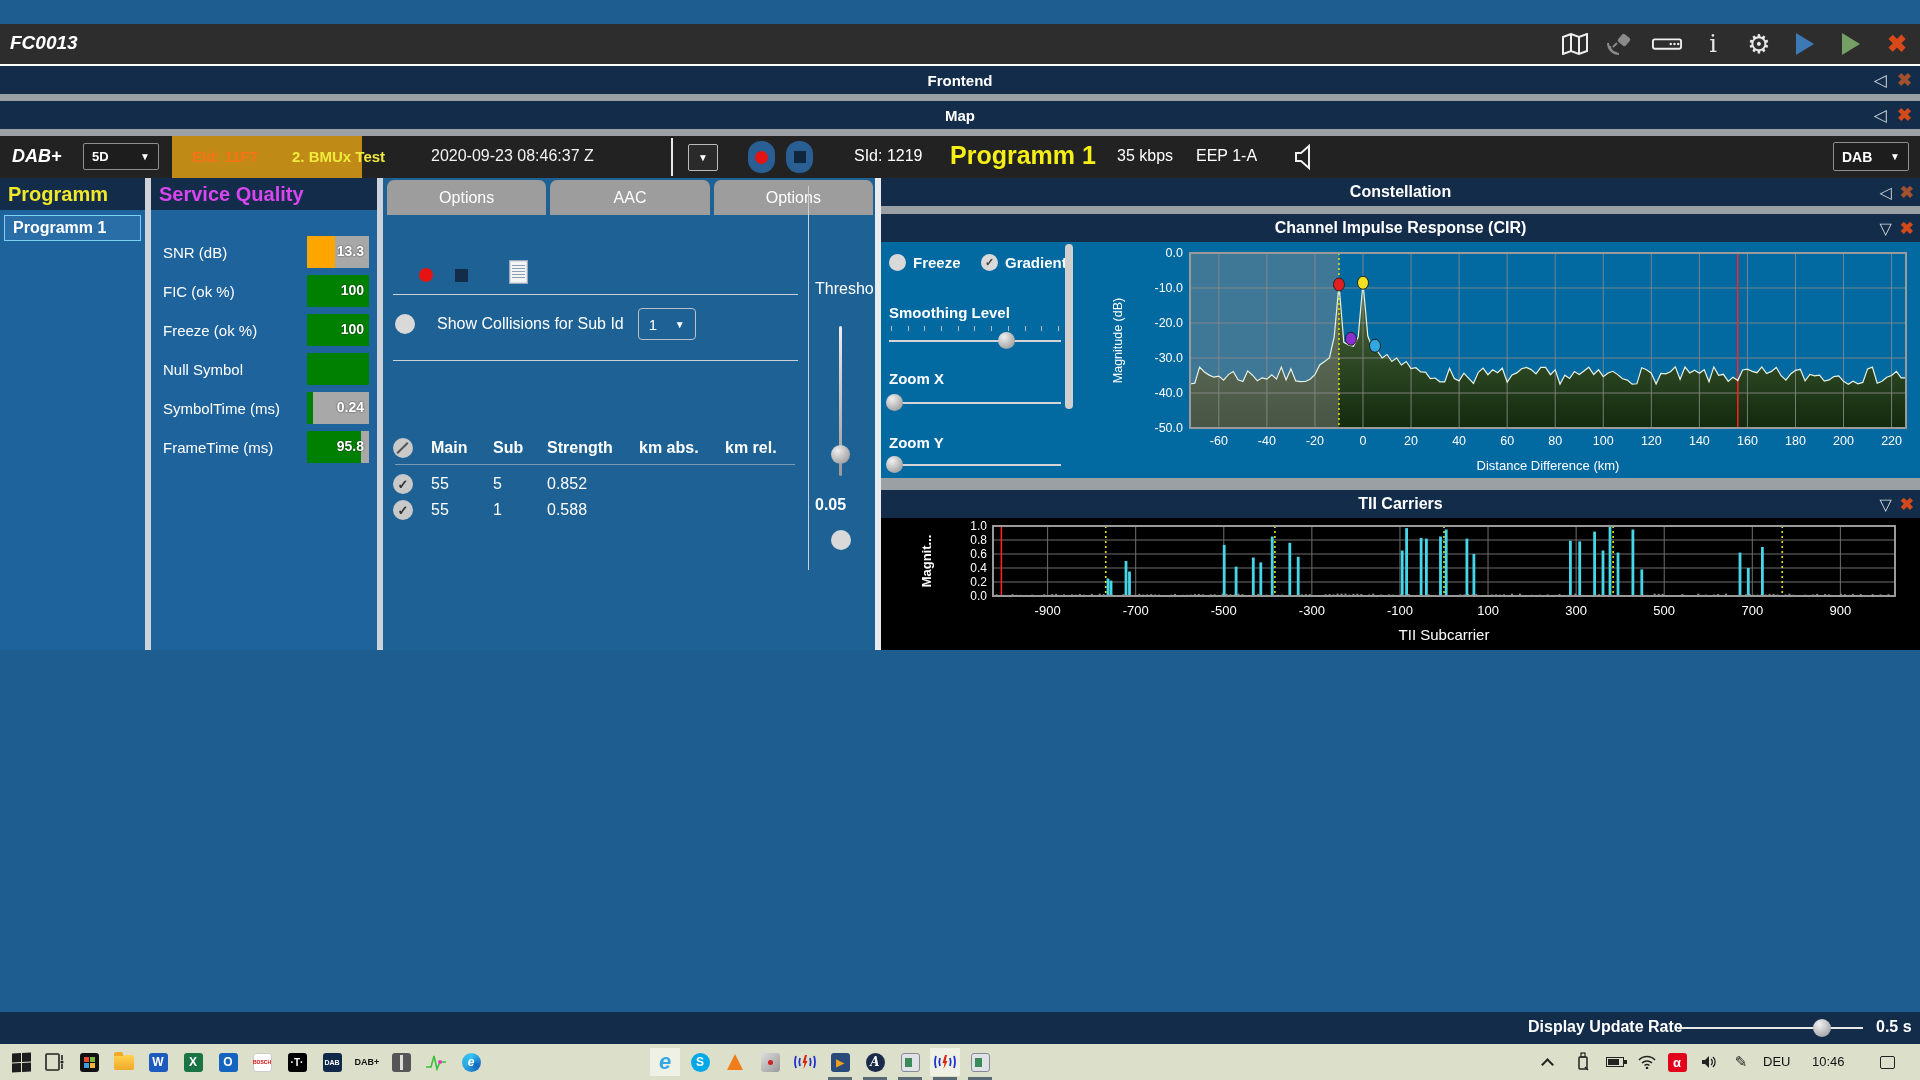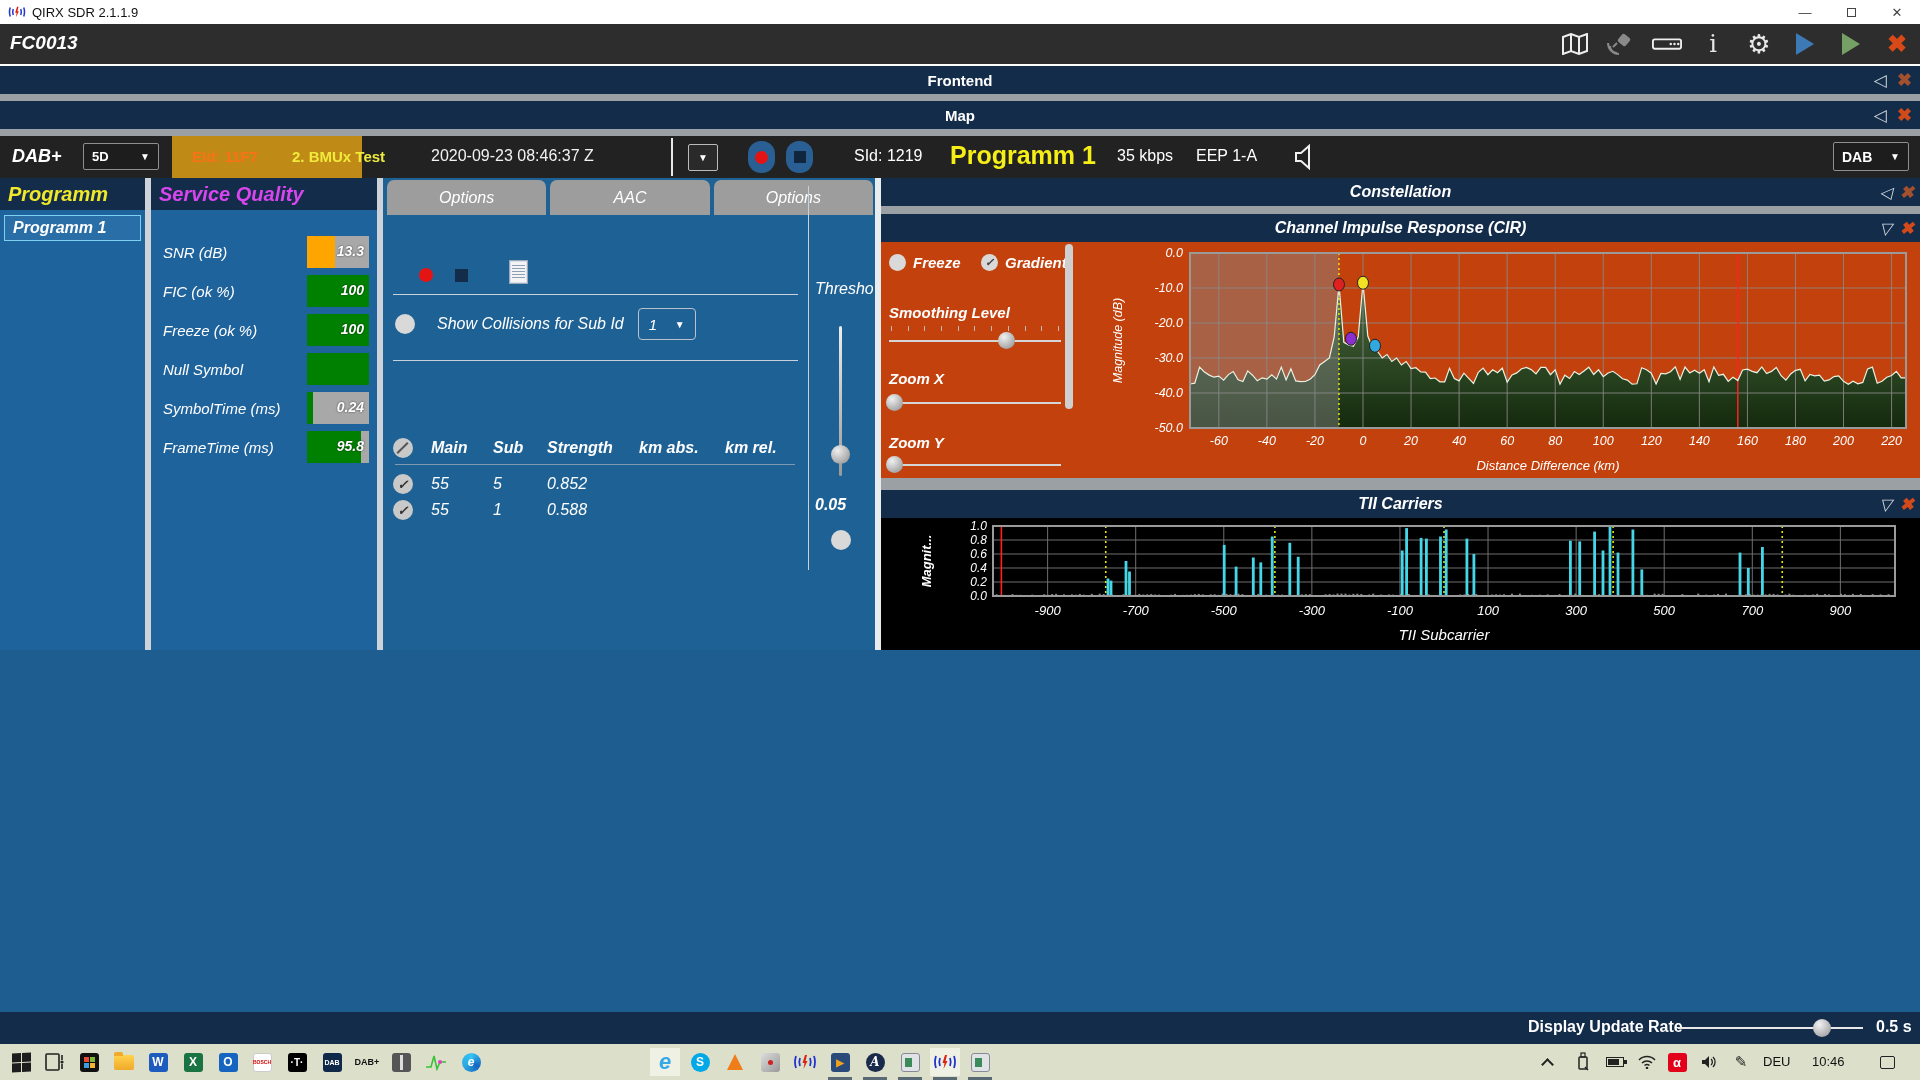--- a/index.html
+++ b/index.html
@@ -53,21 +53,21 @@
   #tb-stop { left:786px; }
   #tb-rec .dot { width:13px; height:13px; border-radius:50%; background:#e51414; }
   #tb-stop .sq { width:12px; height:12px; background:#10263d; }
   #tb-sid { position:absolute; left:854px; top:11px; color:#fff; font-size:16px; }
   #tb-service { position:absolute; left:950px; top:5px; color:#f5ef17; font-size:25px; font-weight:bold; }
   #tb-bitrate { position:absolute; left:1117px; top:11px; color:#fff; font-size:16px; }
   #tb-prot { position:absolute; left:1196px; top:11px; color:#fff; font-size:16px; }
   #tb-speaker { position:absolute; left:1292px; top:7px; }
 
   
-  #main { position:absolute; top:178px; left:0; width:1920px; height:472px; border-bottom:2px solid #5eead4;font-style:italic; }
+  #main { position:absolute; top:178px; left:0; width:1920px; height:472px; border-bottom:2px solid #5eead4; }
   .vdiv { position:absolute; top:0; height:472px; background:#cdd3d8; }
   .colhdr { height:32px; background:#132c4a; display:flex; align-items:center; padding-left:8px; }
 
   #col-prog { position:absolute; left:0; top:0; width:145px; height:472px; background:#1f639c; }
   #prog-hdr-text { color:#f0e828; font-size:20px; font-weight:bold; }
   .prog-item { margin:5px 4px; border:1px solid #7cd0f0; background:#2a6ea8; color:#fff; font-size:16px; font-weight:bold; padding:3px 8px; }
 
   #col-sq { position:absolute; left:151px; top:0; width:226px; height:472px; background:#1f639c; }
   #sq-hdr-text { color:#d946ef; font-size:20px; font-weight:bold; }
   .sq-row { position:absolute; left:0; width:226px; height:34px; display:flex; align-items:center; }
@@ -104,21 +104,21 @@
   
   #right { position:absolute; left:881px; top:0; width:1039px; height:472px; background:#000; }
   #vdiv-right { left:875px; width:6px; background:#e8ecef; }
   .rbar { position:absolute; left:0; width:1039px; height:28px; background:#132c4a; display:flex; align-items:center; justify-content:center; }
   .rbar .rtitle { color:#fff; font-size:16px; font-weight:600; }
   .rbar .rctrl { position:absolute; right:6px; display:flex; align-items:center; gap:8px; }
   .rbar .arrow { color:#cfd6dd; font-size:16px; }
   .rbar .px { font-size:17px; font-weight:bold; line-height:1; }
   .rstrip { position:absolute; left:0; width:1039px; background:#9aa0a4; }
 
-  #cir-body { position:absolute; left:0; top:64px; width:1039px; height:236px; background:#c2410c; }
+  #cir-body { position:absolute; left:0; top:64px; width:1039px; height:236px; background:#0369a1; }
   #cir-controls { position:absolute; left:0; top:0; width:195px; height:236px; color:#fff; }
   .ck-row { position:absolute; display:flex; align-items:center; gap:7px; font-size:15px; font-weight:600; }
   .ck-circ { width:17px; height:17px; border-radius:50%; background:#d9d9d9; color:#444; font-size:11px; font-weight:bold; display:flex; align-items:center; justify-content:center; }
   .ctrl-label { position:absolute; font-size:15px; font-weight:600; color:#fff; }
   .hslider { position:absolute; left:8px; width:172px; height:2px; background:#d5d5d5; }
   .hthumb { position:absolute; top:-8px; left:calc(var(--pos) - 8px); width:17px; height:17px; border-radius:50%; background:radial-gradient(circle at 35% 30%, #f0f0f0, #8a8a8a); }
   #smooth-ticks { position:absolute; left:10px; top:84px; width:168px; display:flex; justify-content:space-between; }
   #smooth-ticks i { width:1px; height:5px; background:#bbb; }
   #cir-scroll { position:absolute; left:184px; top:2px; width:8px; height:165px; background:#cfcfcf; border-radius:4px; }
   #cir-chart { position:absolute; left:195px; top:0; width:844px; height:236px; }
@@ -150,37 +150,20 @@
   .battery { width:18px; height:10px; border:1px solid #222; position:relative; }
   .battery:after { content:""; position:absolute; right:-4px; top:2px; width:3px; height:4px; background:#222; }
   .battery i { position:absolute; left:1px; top:1px; bottom:1px; width:70%; background:#222; }
   .notif { width:15px; height:13px; border:1.5px solid #222; border-radius:2px; }
 </style>
 </head>
 <body>
 
 <div id="app">
 
-  <div id="titlebar">
-    <svg id="app-icon" viewBox="0 0 24 16">
-      <path d="M3 2 Q1 8 3 14" stroke="#2233cc" stroke-width="2" fill="none"></path>
-      <path d="M7 4 Q5.5 8 7 12" stroke="#2233cc" stroke-width="2" fill="none"></path>
-      <polygon points="12,1 9.5,9 11.5,9 10.5,15 14.5,7 12.5,7 14,1" fill="#dd2211"></polygon>
-      <path d="M17 4 Q18.5 8 17 12" stroke="#2233cc" stroke-width="2" fill="none"></path>
-      <path d="M21 2 Q23 8 21 14" stroke="#2233cc" stroke-width="2" fill="none"></path>
-    </svg>
-    <span class="t-text">QIRX SDR 2.1.1.9</span>
-    <div id="win-controls">
-      <div class="win-btn">—</div>
-      <div class="win-btn">
-          <span class="max-glyph"></span>
-        </div>
-      <div class="win-btn">✕</div>
-    </div>
-  </div>
 
   <div id="fcbar">
     <span id="fc-name">FC0013</span>
     <div id="fc-icons">
       <div class="fcicon">
         <svg width="28" height="22" viewBox="0 0 28 22">
             <path d="M2 4 L10 1 L18 4 L26 1 V18 L18 21 L10 18 L2 21 Z M10 1 V18 M18 4 V21" stroke="#eee" stroke-width="2" fill="none"></path>
           </svg>
       </div>
       <div class="fcicon">

